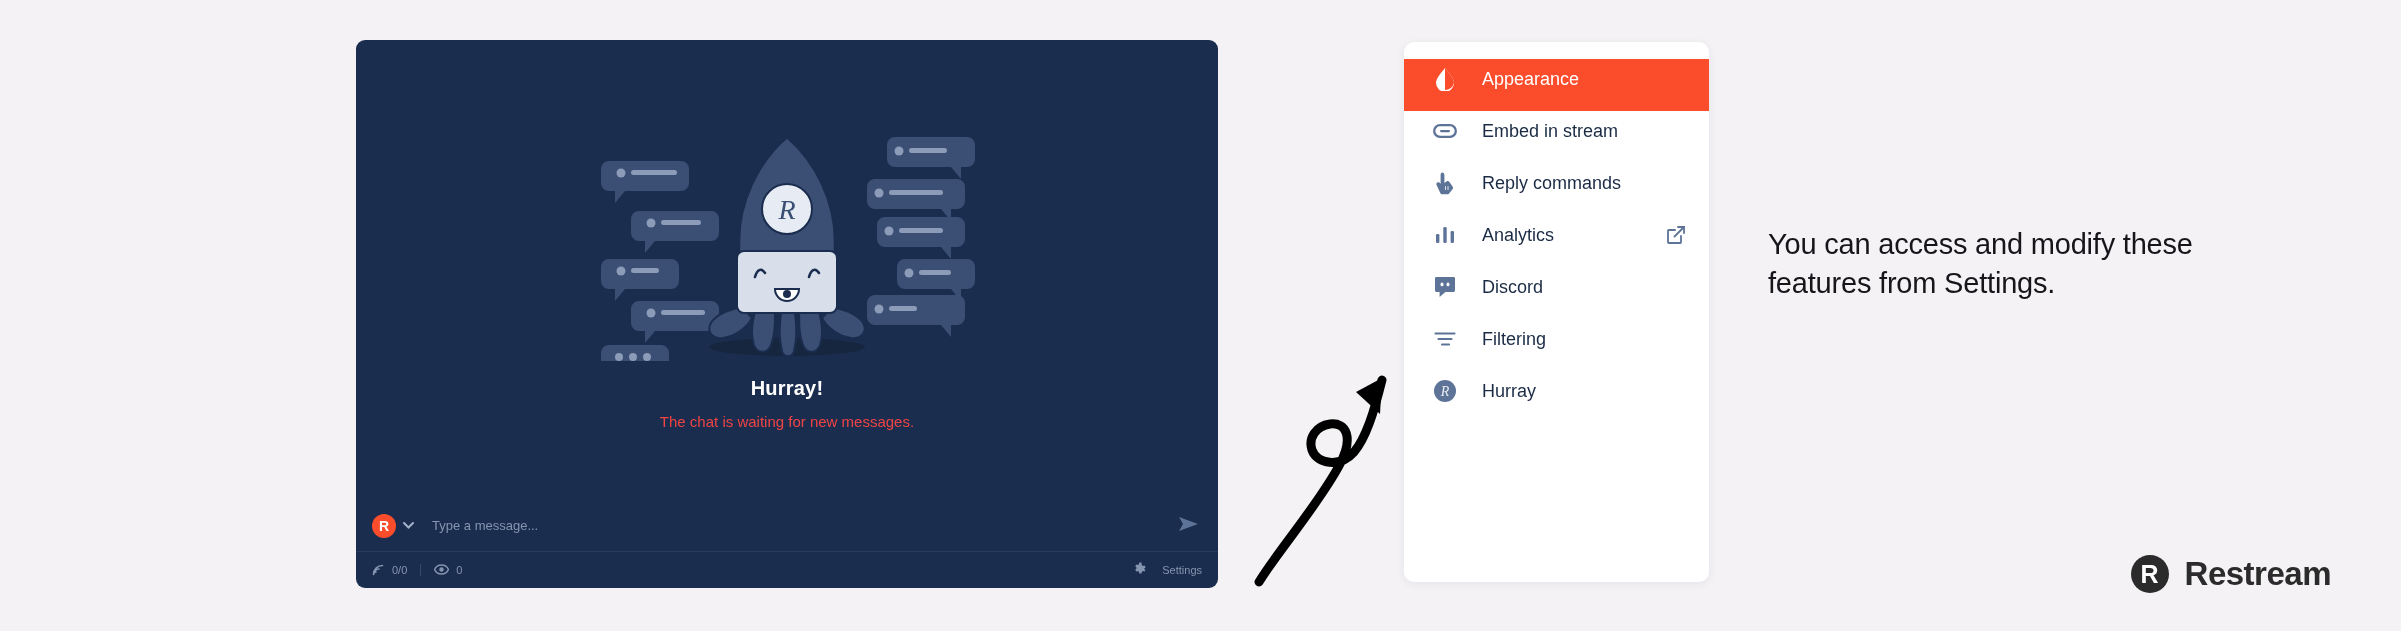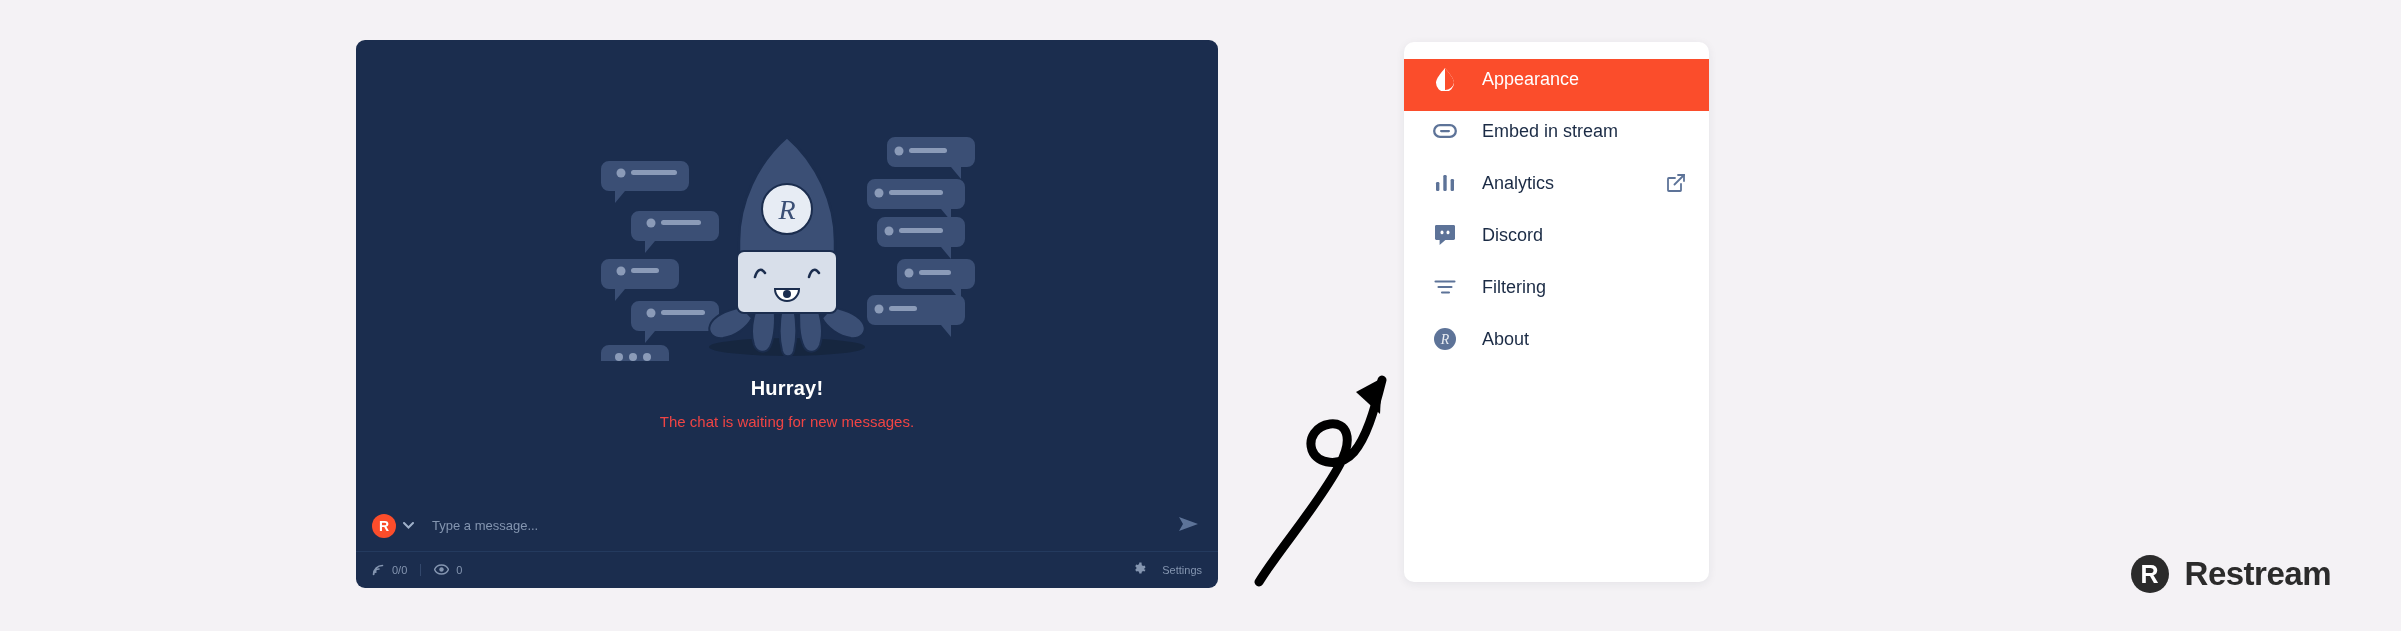--- a/index.html
+++ b/index.html
@@ -323,20 +323,29 @@
     <div class="menu-item">
       <span class="mi-icon">
         <svg width="24" height="14" viewBox="0 0 24 14">
             <rect x="1.2" y="1.2" width="21.6" height="11.6" rx="5.8" fill="none" stroke="#5d7398" stroke-width="2.3"></rect>
             <rect x="7" y="6" width="10" height="2.2" rx="1.1" fill="#5d7398"></rect>
           </svg>
       </span>
       <span class="mi-label">Embed in stream</span>
     </div>
 
+    <div class="menu-item">
+      <span class="mi-icon">
+        <svg width="20" height="24" viewBox="0 0 20 24">
+            <path d="M7 1.5a2.4 2.4 0 0 1 2.4 2.4v8l2-1.4c1-.7 2.3-.5 3 .5l3.2 4.4c.6.9.6 2-.1 2.8l-3.4 4.2c-.5.6-1.2.9-1.9.9H7.4c-.9 0-1.7-.5-2.1-1.3L1.6 14c-.5-1 0-2.3 1-2.7 1-.4 2.1 0 2.6.9l.4.8V3.9A2.4 2.4 0 0 1 7 1.5z" fill="#5d7398"></path>
+            <path d="M10.5 15.5v3M13 15.5v3" stroke="#d7dde7" stroke-width="1.1" stroke-linecap="round"></path>
+          </svg>
+      </span>
+      <span class="mi-label">Reply commands</span>
+    </div>
 
 
     <div class="menu-item">
       <span class="mi-icon">
         <svg width="22" height="20" viewBox="0 0 22 20">
             <rect x="2" y="9" width="3.4" height="9" rx="1.2" fill="#5d7398"></rect>
             <rect x="9.3" y="2" width="3.4" height="16" rx="1.2" fill="#5d7398"></rect>
             <rect x="16.6" y="6" width="3.4" height="12" rx="1.2" fill="#5d7398"></rect>
           </svg>
       </span>
@@ -370,23 +379,24 @@
       <span class="mi-label">Filtering</span>
     </div>
 
     <div class="menu-item">
       <span class="mi-icon">
         <svg width="24" height="24" viewBox="0 0 24 24">
             <circle cx="12" cy="12" r="11" fill="#5d7398"></circle>
             <text x="12" y="17" text-anchor="middle" font-family="Liberation Serif, serif" font-size="14" font-style="italic" fill="#e9edf3">R</text>
           </svg>
       </span>
-      <span class="mi-label">About</span>
+      <span class="mi-label">Hurray</span>
     </div>
   </div>
 
+  <div class="callout">You can access and modify these features from Settings.</div>
 
   <div class="brand">
     <div class="brand-mark">R</div>
     <div class="brand-name">Restream</div>
   </div>
 
 </div>
 
 </body></html>

